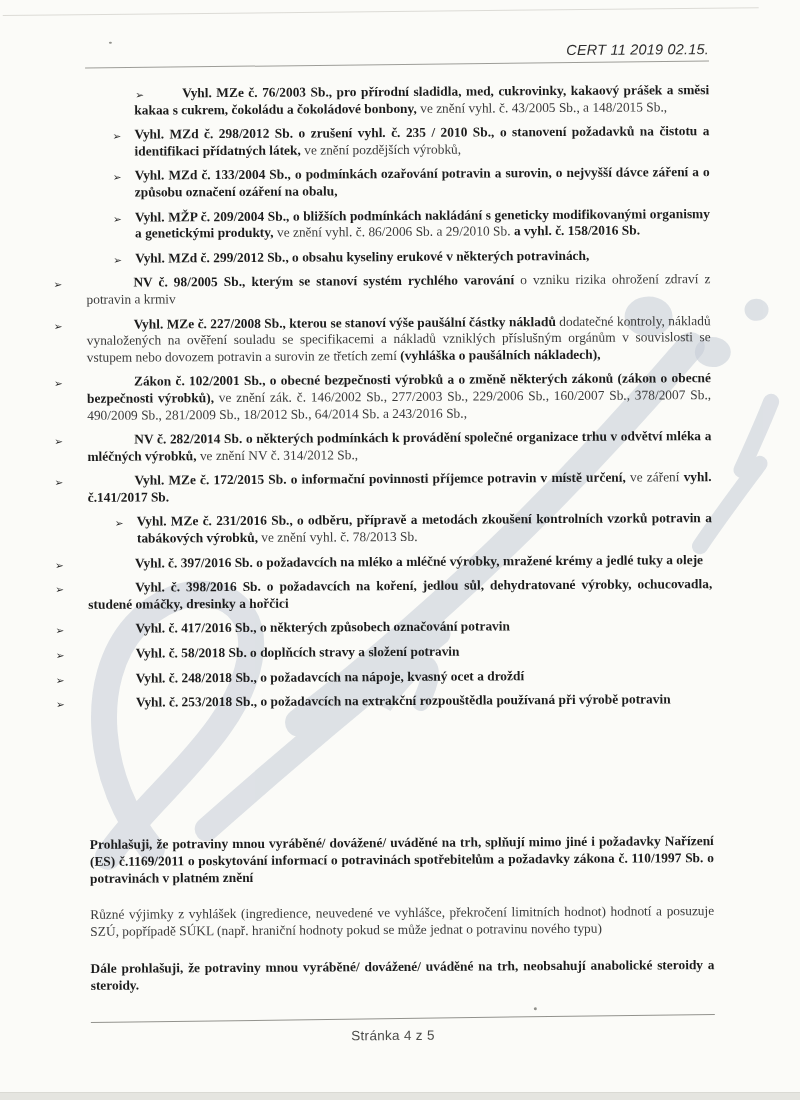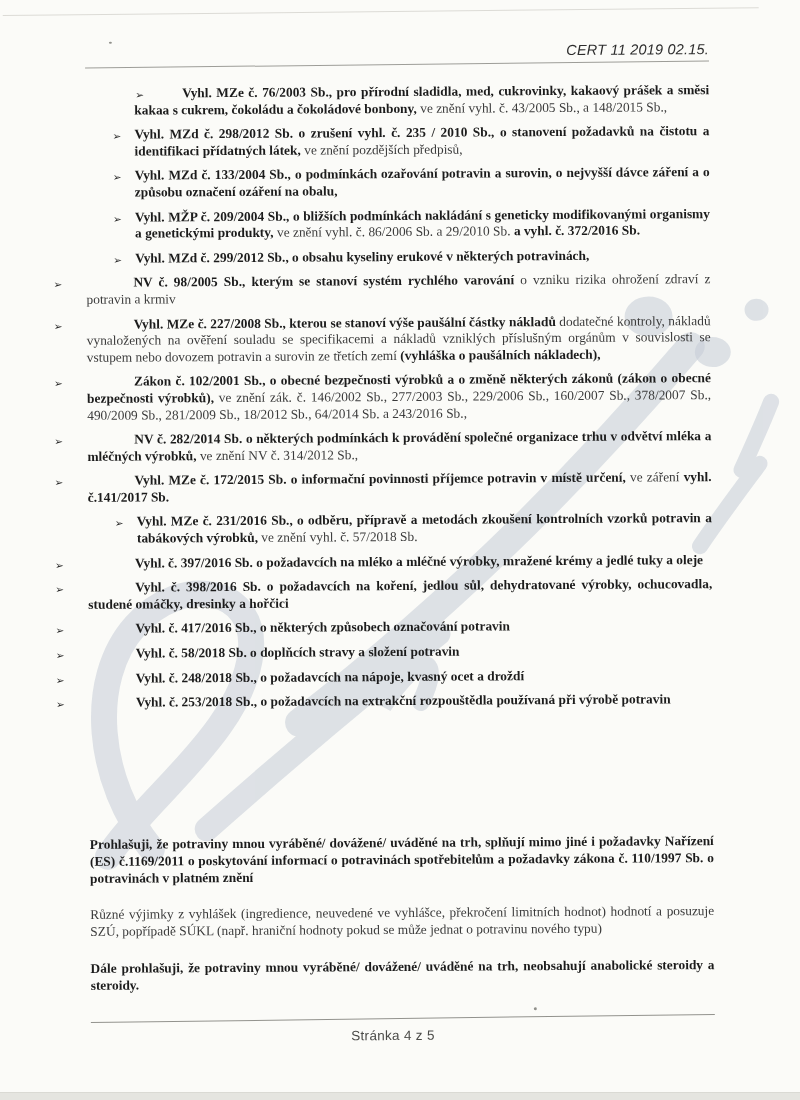--- a/index.html
+++ b/index.html
@@ -84,30 +84,30 @@
       </g>
     </svg>
 
     <div class="top-line"></div>
 
     <div class="header-ref">CERT 11 2019 02.15.</div>
     <div class="header-rule"></div>
 
     <ul class="list">
         <li class="item sub hang"><span class="arrow">➢</span><span><span class="b">Vyhl. MZe č. 76/2003 Sb., pro přírodní sladidla, med, cukrovinky, kakaový prášek a směsi kakaa s cukrem, čokoládu a čokoládové bonbony,</span><span class="n"> ve znění vyhl. č. 43/2005 Sb., a 148/2015 Sb.,</span></span></li>
-        <li class="item sub"><span class="arrow">➢</span><span><span class="b">Vyhl. MZd č. 298/2012 Sb. o zrušení vyhl. č. 235 / 2010 Sb., o stanovení požadavků na čistotu a identifikaci přídatných látek,</span><span class="n"> ve znění pozdějších předpisů,</span></span></li>
+        <li class="item sub"><span class="arrow">➢</span><span><span class="b">Vyhl. MZd č. 298/2012 Sb. o zrušení vyhl. č. 235 / 2010 Sb., o stanovení požadavků na čistotu a identifikaci přídatných látek,</span><span class="n"> ve znění pozdějších výrobků,</span></span></li>
         <li class="item sub"><span class="arrow">➢</span><span><span class="b">Vyhl. MZd č. 133/2004 Sb., o podmínkách ozařování potravin a surovin, o nejvyšší dávce záření a o způsobu označení ozáření na obalu,</span></span></li>
-        <li class="item sub"><span class="arrow">➢</span><span><span class="b">Vyhl. MŽP č. 209/2004 Sb., o bližších podmínkách nakládání s geneticky modifikovanými organismy a genetickými produkty,</span><span class="n"> ve znění vyhl. č. 86/2006 Sb. a 29/2010 Sb. </span><span class="b">a vyhl. č. 372/2016 Sb.</span></span></li>
+        <li class="item sub"><span class="arrow">➢</span><span><span class="b">Vyhl. MŽP č. 209/2004 Sb., o bližších podmínkách nakládání s geneticky modifikovanými organismy a genetickými produkty,</span><span class="n"> ve znění vyhl. č. 86/2006 Sb. a 29/2010 Sb. </span><span class="b">a vyhl. č. 158/2016 Sb.</span></span></li>
         <li class="item sub"><span class="arrow">➢</span><span><span class="b">Vyhl. MZd č. 299/2012 Sb., o obsahu kyseliny erukové v některých potravinách,</span></span></li>
         <li class="item main"><span class="arrow">➢</span><span><span class="b">NV č. 98/2005 Sb., kterým se stanoví systém rychlého varování</span><span class="n"> o vzniku rizika ohrožení zdraví z potravin a krmiv</span></span></li>
         <li class="item main"><span class="arrow">➢</span><span><span class="b">Vyhl. MZe č. 227/2008 Sb., kterou se stanoví výše paušální částky nákladů</span><span class="n"> dodatečné kontroly, nákladů vynaložených na ověření souladu se specifikacemi a nákladů vzniklých příslušným orgánům v souvislosti se vstupem nebo dovozem potravin a surovin ze třetích zemí </span><span class="b">(vyhláška o paušálních nákladech),</span></span></li>
         <li class="item main"><span class="arrow">➢</span><span><span class="b">Zákon č. 102/2001 Sb., o obecné bezpečnosti výrobků a o změně některých zákonů (zákon o obecné bezpečnosti výrobků),</span><span class="n"> ve znění zák. č. 146/2002 Sb., 277/2003 Sb., 229/2006 Sb., 160/2007 Sb., 378/2007 Sb., 490/2009 Sb., 281/2009 Sb., 18/2012 Sb., 64/2014 Sb. a 243/2016 Sb.,</span></span></li>
         <li class="item main"><span class="arrow">➢</span><span><span class="b">NV č. 282/2014 Sb. o některých podmínkách k provádění společné organizace trhu v odvětví mléka a mléčných výrobků,</span><span class="n"> ve znění NV č. 314/2012 Sb.,</span></span></li>
         <li class="item main"><span class="arrow">➢</span><span><span class="b">Vyhl. MZe č. 172/2015 Sb. o informační povinnosti příjemce potravin v místě určení,</span><span class="n"> ve záření </span><span class="b">vyhl. č.141/2017 Sb.</span></span></li>
-        <li class="item sub"><span class="arrow">➢</span><span><span class="b">Vyhl. MZe č. 231/2016 Sb., o odběru, přípravě a metodách zkoušení kontrolních vzorků potravin a tabákových výrobků,</span><span class="n"> ve znění vyhl. č. 57/2018 Sb.</span></span></li>
+        <li class="item sub"><span class="arrow">➢</span><span><span class="b">Vyhl. MZe č. 231/2016 Sb., o odběru, přípravě a metodách zkoušení kontrolních vzorků potravin a tabákových výrobků,</span><span class="n"> ve znění vyhl. č. 78/2013 Sb.</span></span></li>
         <li class="item main"><span class="arrow">➢</span><span><span class="b">Vyhl. č. 397/2016 Sb. o požadavcích na mléko a mléčné výrobky, mražené krémy a jedlé tuky a oleje</span></span></li>
         <li class="item main"><span class="arrow">➢</span><span><span class="b">Vyhl. č. 398/2016 Sb. o požadavcích na koření, jedlou sůl, dehydratované výrobky, ochucovadla, studené omáčky, dresinky a hořčici</span></span></li>
         <li class="item main"><span class="arrow">➢</span><span><span class="b">Vyhl. č. 417/2016 Sb., o některých způsobech označování potravin</span></span></li>
         <li class="item main"><span class="arrow">➢</span><span><span class="b">Vyhl. č. 58/2018 Sb. o doplňcích stravy a složení potravin</span></span></li>
         <li class="item main"><span class="arrow">➢</span><span><span class="b">Vyhl. č. 248/2018 Sb., o požadavcích na nápoje, kvasný ocet a droždí</span></span></li>
         <li class="item main"><span class="arrow">➢</span><span><span class="b">Vyhl. č. 253/2018 Sb., o požadavcích na extrakční rozpouštědla používaná při výrobě potravin</span></span></li>
       </ul>
 
     <section class="paragraphs">
         <p class="para pb">Prohlašuji, že potraviny mnou vyráběné/ dovážené/ uváděné na trh, splňují mimo jiné i požadavky Nařízení (ES) č.1169/2011 o poskytování informací o potravinách spotřebitelům a požadavky zákona č. 110/1997 Sb. o potravinách v platném znění</p>

